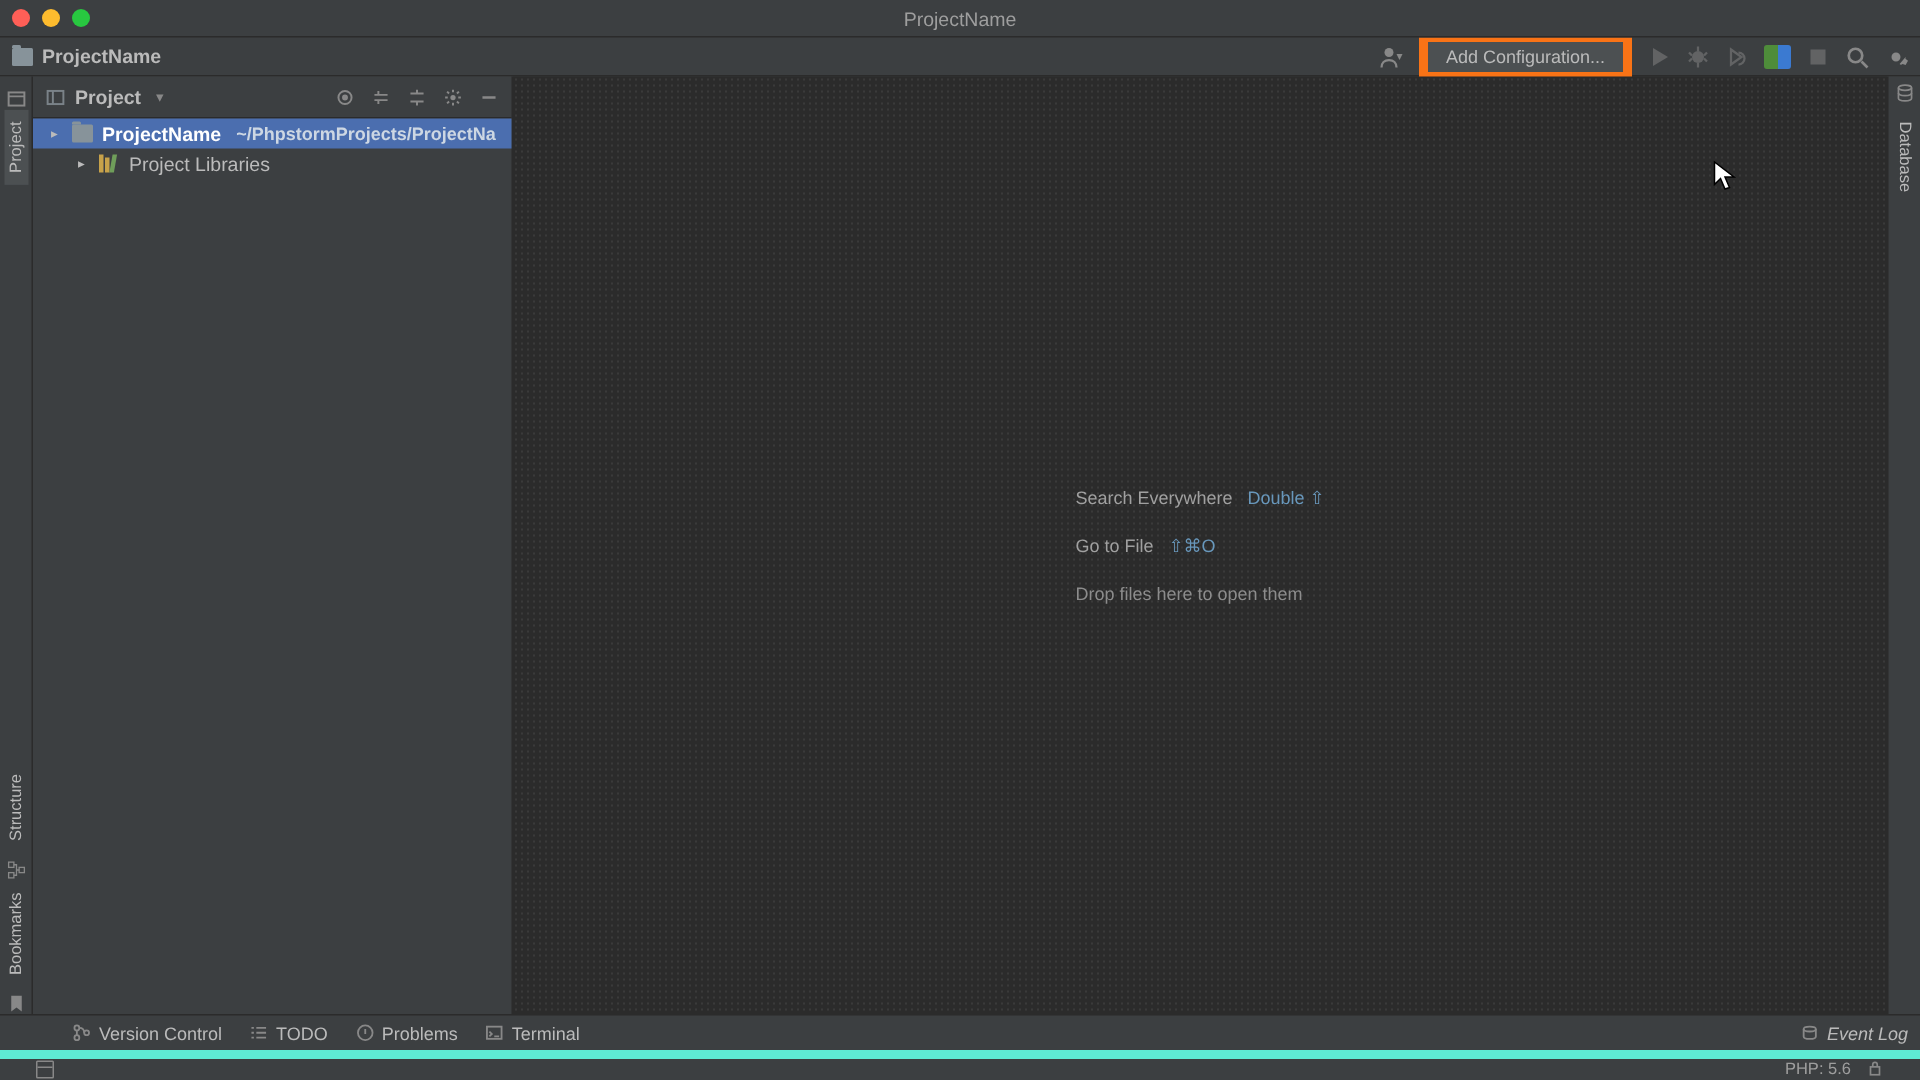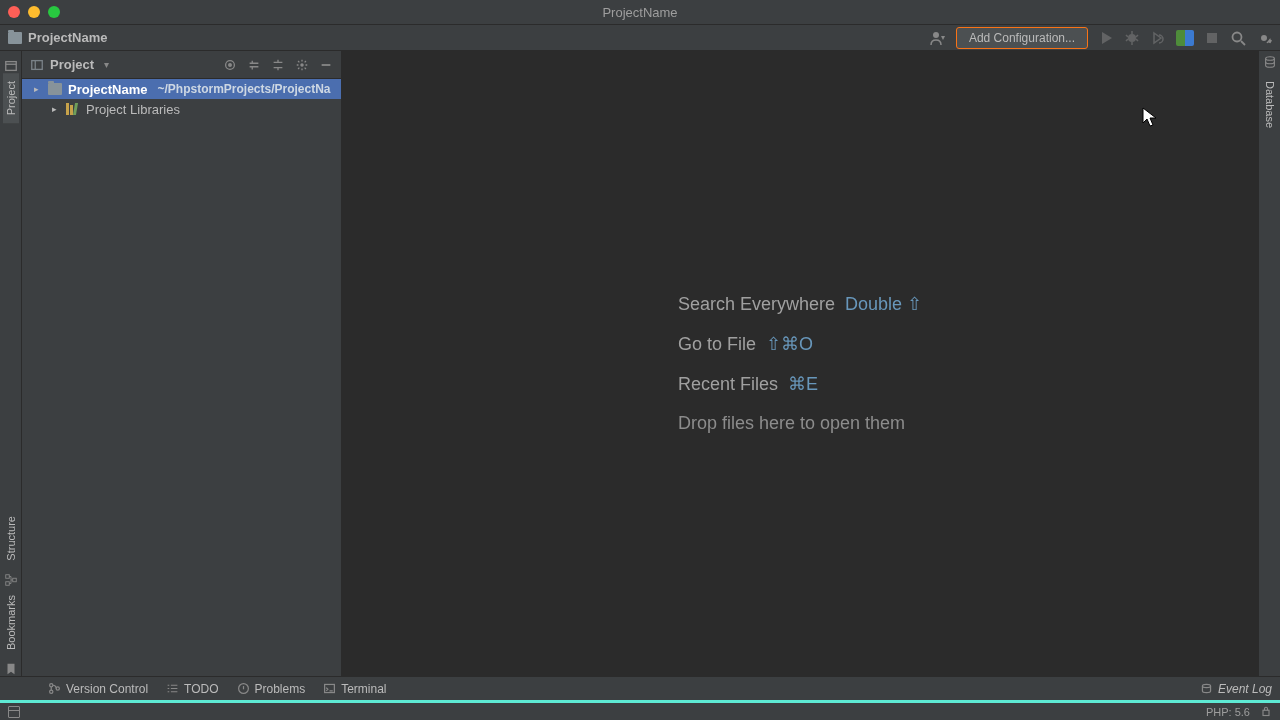--- a/index.html
+++ b/index.html
@@ -14,21 +14,21 @@
 .title-text { position: absolute; left: 50%; transform: translateX(-50%); color: #9e9e9e; font-size: 13px; }
 
 .navbar { height: 26px; background: #3c3f41; display: flex; align-items: center; padding: 0 8px; border-bottom: 1px solid #2b2b2b; }
 .navbar-left { display: flex; align-items: center; gap: 6px; }
 .folder-icon { width: 14px; height: 12px; background: #87939a; border-radius: 1px; position: relative; }
 .folder-icon::before { content: ""; position: absolute; top: -2px; left: 0; width: 6px; height: 2px; background: #87939a; border-radius: 1px 1px 0 0; }
 .navbar-title { color: #bbbbbb; font-weight: 600; }
 .navbar-right { margin-left: auto; display: flex; align-items: center; gap: 10px; }
 .tb-icon { width: 16px; height: 16px; color: #888; display: flex; align-items: center; justify-content: center; cursor: pointer; }
 .tb-icon svg { width: 100%; height: 100%; }
-.add-config { background: #4c5052; border: 1px solid #f97316; padding: 3px 12px; border-radius: 3px; font-size: 12px; color: #bbbbbb; cursor: pointer; }
+.add-config { background: #4c5052; border: 6px solid #f97316; padding: 3px 12px; border-radius: 3px; font-size: 12px; color: #bbbbbb; cursor: pointer; }
 .run-ctrls { display: flex; gap: 10px; align-items: center; }
 .run-ctrls .tb-icon { opacity: 0.5; }
 .cwm-btn { width: 18px; height: 16px; background: linear-gradient(to right, #4e8c3a 50%, #3b7ad1 50%); border-radius: 2px; }
 
 .main-row { flex: 1; display: flex; min-height: 0; }
 
 .left-gutter { width: 22px; background: #3c3f41; border-right: 1px solid #2b2b2b; display: flex; flex-direction: column; align-items: center; padding-top: 4px; }
 .vtab { writing-mode: vertical-rl; transform: rotate(180deg); font-size: 11px; padding: 8px 2px; cursor: pointer; color: #bbbbbb; }
 .vtab.active { background: #4c5052; }
 .vmini { width: 14px; height: 14px; margin-top: 4px; color: #888; }
@@ -57,33 +57,33 @@
 .tree-row .ic { width: 14px; height: 12px; flex-shrink: 0; }
 .ext-lib-ic { width: 14px; height: 12px; display: flex; align-items: flex-end; gap: 1px; }
 .ext-lib-ic span { width: 3px; background: #c7a24a; }
 .ext-lib-ic span:nth-child(1){height:12px}
 .ext-lib-ic span:nth-child(2){height:10px}
 .ext-lib-ic span:nth-child(3){height:12px; background:#6f9e5a; transform:skewX(-10deg);}
 .sc-ic { width: 14px; height: 12px; background: #c7a24a; border-radius: 1px; position: relative; }
 .sc-ic::after { content:""; position:absolute; bottom:-2px; right:-2px; width:7px; height:7px; border-radius:50%; background:#5394ec;}
 
 .editor { flex: 1; background: #2b2b2b; background-image: radial-gradient(#3a3a3a 0.5px, transparent 0.5px); background-size: 4px 4px; position: relative; display: flex; align-items: center; justify-content: center; }
-.hints { display: flex; flex-direction: column; gap: 18px; font-size: 18px; }
+.hints { display: flex; flex-direction: column; gap: 18px; font-size: 12px; }
 .hint-row { display: flex; align-items: center; gap: 10px; }
 .hint-label { color: #a0a0a0; }
 .hint-key { color: #6897bb; font-weight: 400; }
 .hint-drop { color: #8c8c8c; text-align: right; }
 .cursor-arrow { position: absolute; top: 56px; right: 100px; }
 
 .bottom-tools { height: 24px; background: #3c3f41; border-top: 1px solid #2b2b2b; display: flex; align-items: center; padding: 0 8px; font-size: 12px; gap: 18px; }
 .bt-item { display: flex; align-items: center; gap: 5px; cursor: pointer; color: #bbbbbb; }
 .bt-item .ic2 { width: 13px; height: 13px; color: #888; }
 .bt-right { margin-left: auto; display: flex; align-items: center; gap: 6px; font-style: italic; }
 
-.statusbar { height: 20px; background: #3c3f41; border-top: 3px solid #5eead4; display: flex; align-items: center; padding: 0 8px; font-size: 11px; color: #9e9e9e; }
+.statusbar { height: 20px; background: #3c3f41; border-top: 6px solid #5eead4; display: flex; align-items: center; padding: 0 24px; font-size: 11px; color: #9e9e9e; }
 .statusbar .sb-right { margin-left: auto; display: flex; align-items: center; gap: 10px; }
 .window-icon { width:12px; height:12px; border:1px solid #888; border-radius:1px; position:relative;}
 .window-icon::after{content:"";position:absolute;left:0;right:0;top:3px;border-top:1px solid #888;}
 </style>
 </head>
 <body>
 
 <div class="titlebar">
   <div class="traffic">
     <div class="tl r"></div>
@@ -229,24 +229,20 @@
     <div class="hints">
       <div class="hint-row">
         <span class="hint-label">Search Everywhere</span>
         <span class="hint-key">Double ⇧</span>
       </div>
       <div class="hint-row">
         <span class="hint-label">Go to File</span>
         <span class="hint-key">⇧⌘O</span>
       </div>
       <div class="hint-row">
-        <span class="hint-label">Recent Files</span>
-        <span class="hint-key">⌘E</span>
-      </div>
-      <div class="hint-row">
         <span class="hint-drop">Drop files here to open them</span>
       </div>
     </div>
     <svg class="cursor-arrow" width="16" height="20" viewBox="0 0 16 20">
         <path d="M1 1l0 15 4-4 3 7 3-1-3-7 6 0z" fill="#fff" stroke="#000" stroke-width="1"></path>
       </svg>
   </div>
 
   <div class="right-gutter">
     <div class="db-icon"><svg viewBox="0 0 16 16" fill="none" stroke="#888" stroke-width="1.3">

